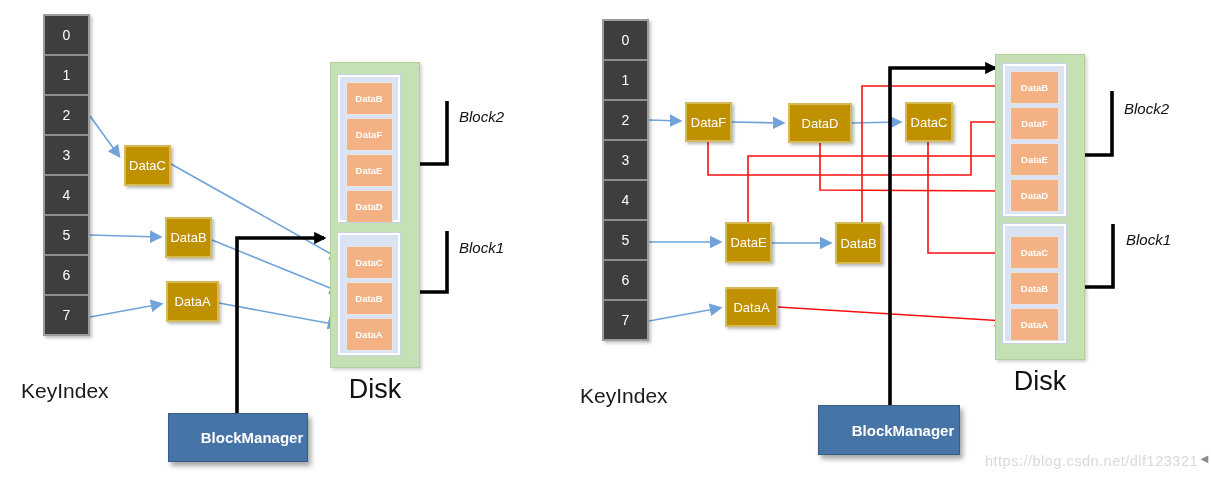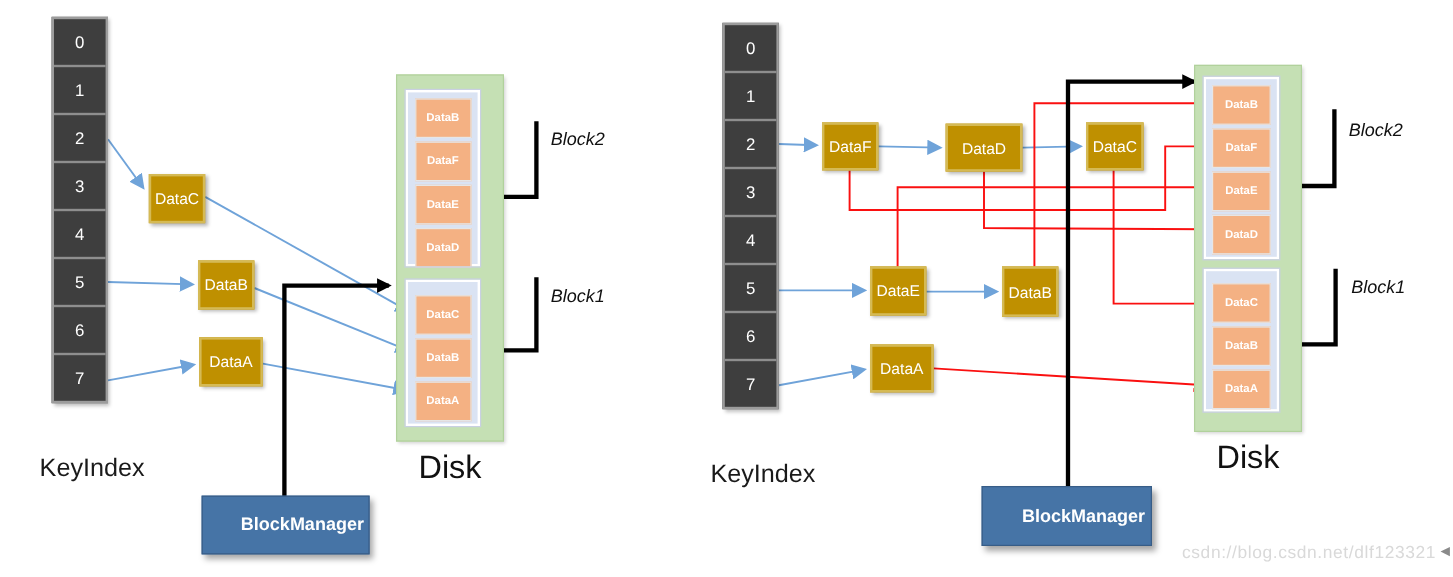--- a/index.html
+++ b/index.html
@@ -34,21 +34,21 @@
     position:absolute;background:#dae3f3;border:2px solid #ffffff;box-sizing:border-box;
     outline:1px solid #c9d0e2;display:flex;flex-direction:column;align-items:center;gap:3px;
   }
   .diskitem{
     width:47px;height:33px;background:#f4b183;border:1px solid #e6e6e6;box-sizing:border-box;
     color:#fff;font-size:9.5px;font-weight:bold;display:flex;align-items:center;justify-content:center;
     flex:0 0 auto;
   }
   
   .blocklabel{position:absolute;color:#111;font-size:15px;font-style:italic;}
-  .keylabel{position:absolute;color:#1a1a1a;font-size:21px;margin-left:12px;}
+  .keylabel{position:absolute;color:#1a1a1a;font-size:21px;}
   .disklabel{position:absolute;color:#111;font-size:27px;text-align:center;}
   
   .bm{
     position:absolute;background:#4674a6;border:1px solid #375d87;box-sizing:border-box;
     color:#fff;font-size:15px;font-weight:bold;display:flex;align-items:center;justify-content:center;
     box-shadow:3px 4px 5px rgba(0,0,0,.35);
     padding-left:28px;
   }
   
   .watermark{position:absolute;color:#d9d9d9;font-size:14.5px;letter-spacing:.5px;}
@@ -175,16 +175,16 @@
     <div class="diskitem" style="width:49px;">DataB</div>
     <div class="diskitem" style="width:49px;">DataA</div>
   </div>
   <div class="disklabel" style="left:995px;top:366px;width:90px;">Disk</div>
 
   <div class="blocklabel" style="left:1124px;top:100px;">Block2</div>
   <div class="blocklabel" style="left:1126px;top:231px;">Block1</div>
 
   <div class="bm" style="left:818px;top:405px;width:142px;height:50px;">BlockManager</div>
 
-  <div class="watermark" style="left:985px;top:453px;">csdn://blog.csdn.net/dlf123321</div>
+  <div class="watermark" style="left:985px;top:453px;">https://blog.csdn.net/dlf123321</div>
   <div class="wm-glyph" style="left:1198px;top:451px;">◄</div>
 
 </div>
 
 </body></html>

